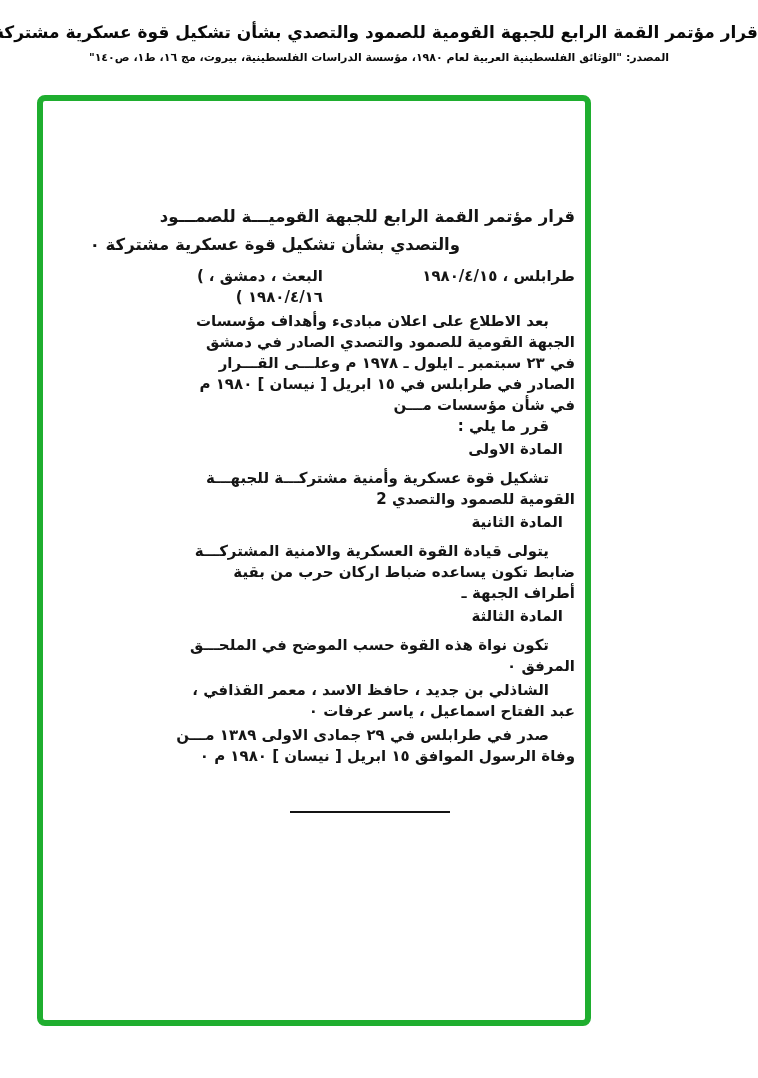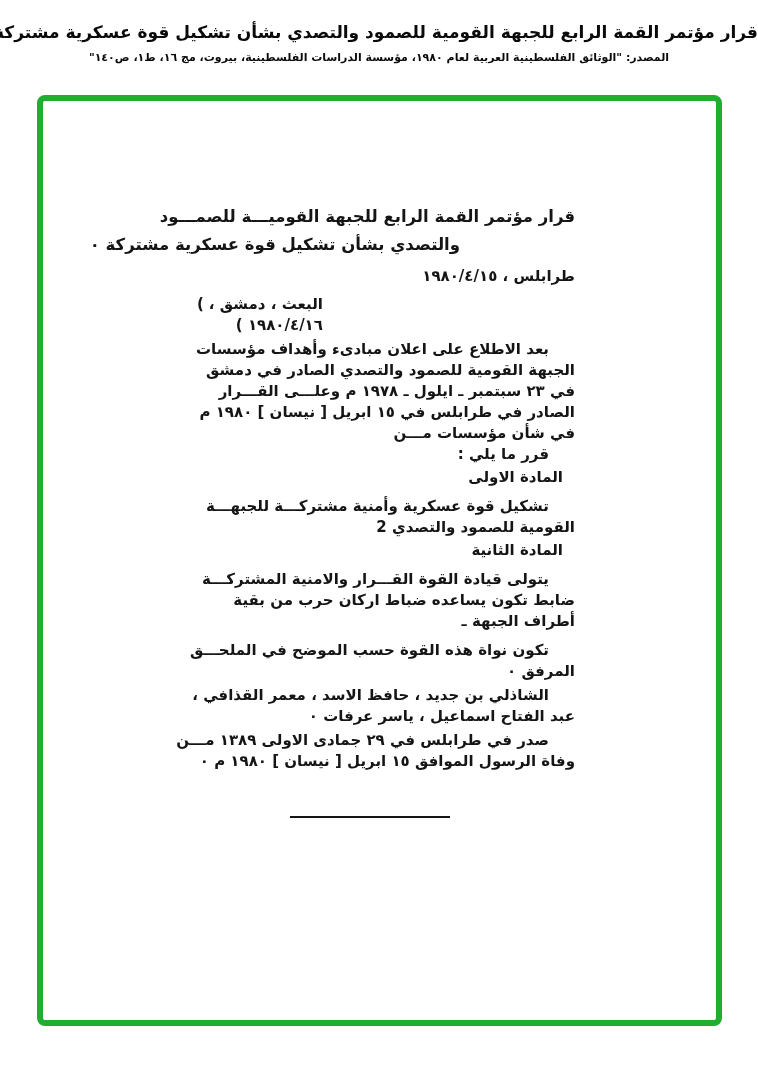--- a/index.html
+++ b/index.html
@@ -39,21 +39,21 @@
     font-size: 11px;
     font-weight: 700;
     color: #0a0a0a;
     white-space: nowrap;
   }
   
   .frame {
     position: absolute;
     left: 37px;
     top: 95px;
-    width: 685px;
+    width: 554px;
     height: 931px;
     box-sizing: border-box;
     border: 6px solid #1fae2f;
     border-radius: 8px;
     background: #ffffff;
   }
   
   .doc {
     position: absolute;
     left: 140px;
@@ -77,21 +77,20 @@
     display: flex;
     justify-content: space-between;
     align-items: flex-start;
     font-size: 15px;
     line-height: 21px;
     padding-left: 14px;
   }
   .date-left {
     text-align: right;
     padding-right: 56px;
-    margin-top: 28px;
   }
   .date-left .paren { margin-right: 5px; }
   .date-right { white-space: nowrap; }
 
   .para {
     margin-top: 3px;
     font-size: 15px;
     line-height: 21px;
   }
   .para .line { white-space: nowrap; }
@@ -149,25 +148,26 @@
       </div>
 
       <div class="mada">المادة الاولى</div>
       <div class="para tight">
         <div class="line indent">تشكيل قوة عسكرية وأمنية مشتركـــة للجبهـــة</div>
         <div class="line">القومية للصمود والتصدي 2</div>
       </div>
 
       <div class="mada">المادة الثانية</div>
       <div class="para tight">
-        <div class="line indent">يتولى قيادة القوة القـــرار والامنية المشتركـــة</div>
+        <div class="line indent">يتولى قيادة القوة العسكرية والامنية المشتركـــة</div>
         <div class="line">ضابط تكون يساعده ضباط اركان حرب من بقية</div>
         <div class="line">أطراف الجبهة ـ</div>
       </div>
 
+      <div class="mada">المادة الثالثة</div>
       <div class="para tight">
         <div class="line indent">تكون نواة هذه القوة حسب الموضح في الملحـــق</div>
         <div class="line">المرفق ٠</div>
       </div>
 
       <div class="para">
         <div class="line indent">الشاذلي بن جديد ، حافظ الاسد ، معمر القذافي ،</div>
         <div class="line">عبد الفتاح اسماعيل ، ياسر عرفات ٠</div>
       </div>
 

